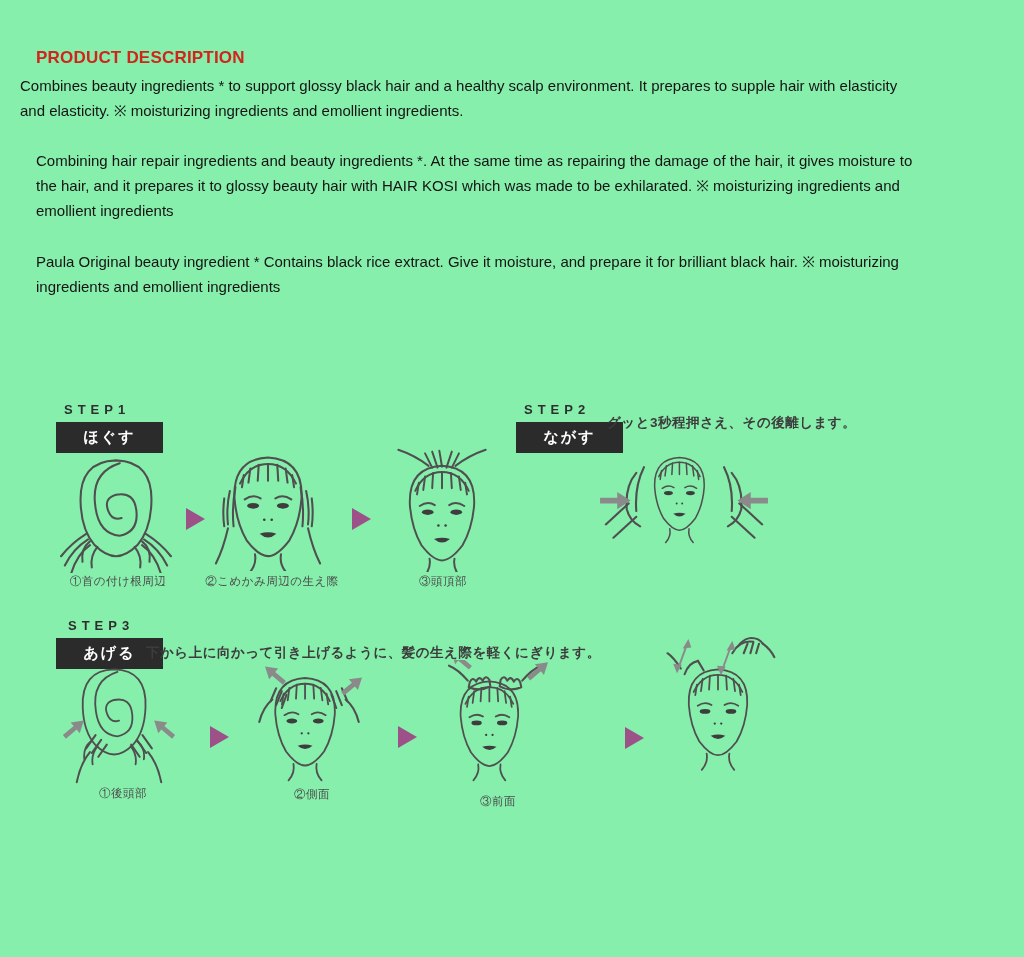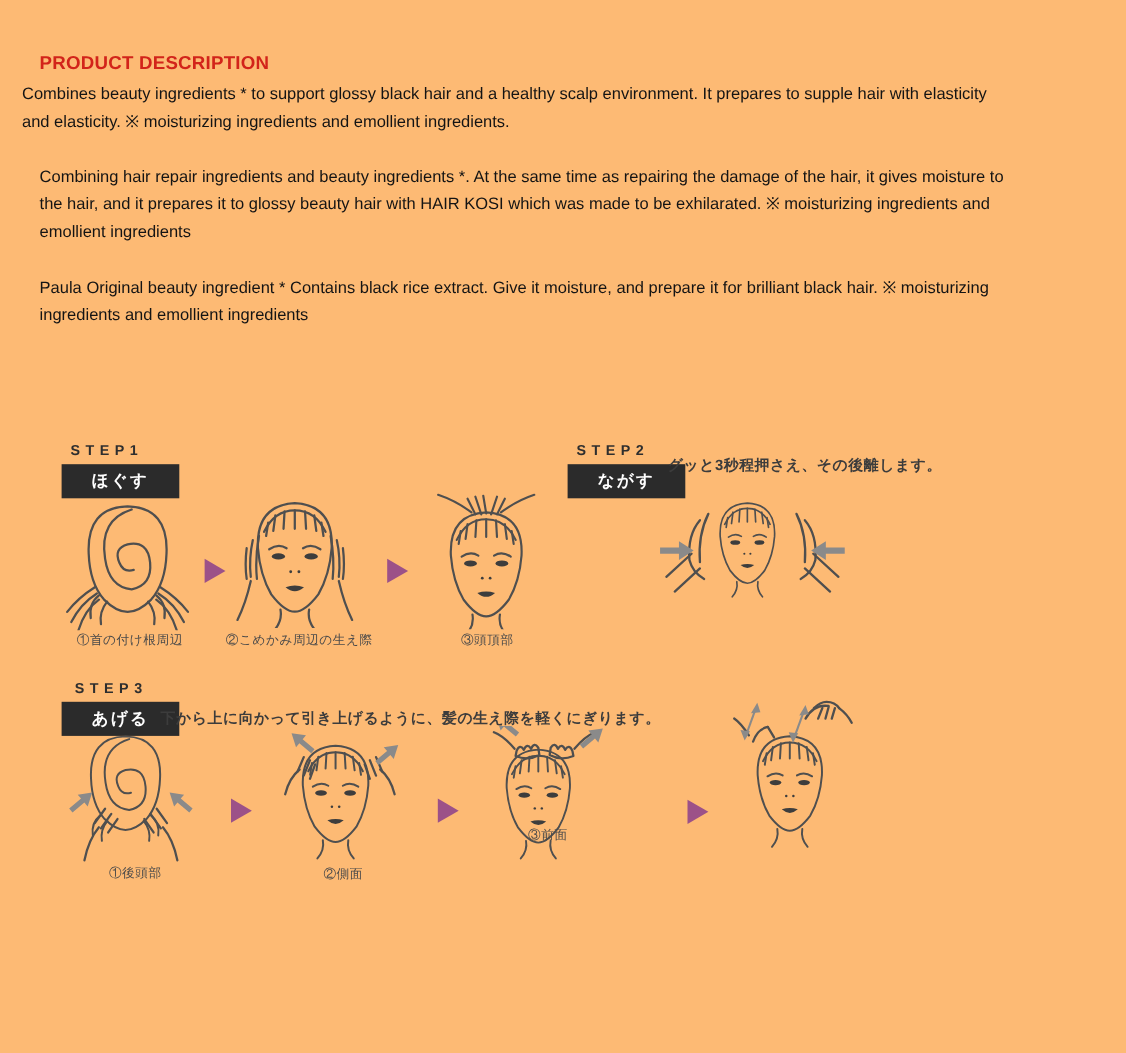--- a/index.html
+++ b/index.html
@@ -1,16 +1,16 @@
 <!DOCTYPE html>
 <html><head>
 <meta charset="utf-8">
 <style>
   html,body{margin:0;padding:0;background:#fff;}
-  #page{position:relative;width:1024px;height:957px;background:#fdba74;
+  #page{position:relative;width:1024px;height:957px;background:#86efac;
         font-family:"Liberation Sans",sans-serif;color:#111;overflow:hidden;}
   .abs{position:absolute;}
   .red-heading{font-size:17px;font-weight:bold;color:#d2241a;letter-spacing:0.2px;}
   .para{font-size:15px;line-height:25px;color:#141414;width:884px;}
   .step-label{font-size:13px;font-weight:bold;color:#2e2e2e;letter-spacing:5px;}
   .step-tag{width:107px;height:31px;background:#2b2b2b;color:#fff;font-size:15px;font-weight:bold;
             display:flex;align-items:center;justify-content:center;letter-spacing:2px;}
   .step-inst{font-size:13.5px;font-weight:bold;color:#3c3c3c;line-height:21px;letter-spacing:0.5px;}
   .cap{font-size:11.5px;color:#4a4a4a;text-align:center;letter-spacing:0.5px;}
   .note{font-size:11.5px;color:#4a4a4a;line-height:19px;letter-spacing:0.5px;}
@@ -209,16 +209,16 @@
       <polygon class="garrow" points="34,3 28,13 37,12"></polygon>
       <polygon class="garrow" points="22,39 18,29 27,30"></polygon>
       <line class="gline" x1="70" y1="34" x2="78" y2="12"></line>
       <polygon class="garrow" points="80,5 74,15 83,14"></polygon>
       <polygon class="garrow" points="68,41 64,31 73,32"></polygon>
     </g>
   </svg>
 
   <div class="abs cap" style="left:68px;top:786px;width:110px;">①後頭部</div>
   <div class="abs cap" style="left:272px;top:787px;width:80px;">②側面</div>
-  <div class="abs cap" style="left:458px;top:752px;width:80px;font-family:Liberation Serif, serif;">③前面</div>
+  <div class="abs cap" style="left:458px;top:794px;width:80px;font-family:Liberation Serif, serif;">③前面</div>
 
 
 </div>
 
 </body></html>

